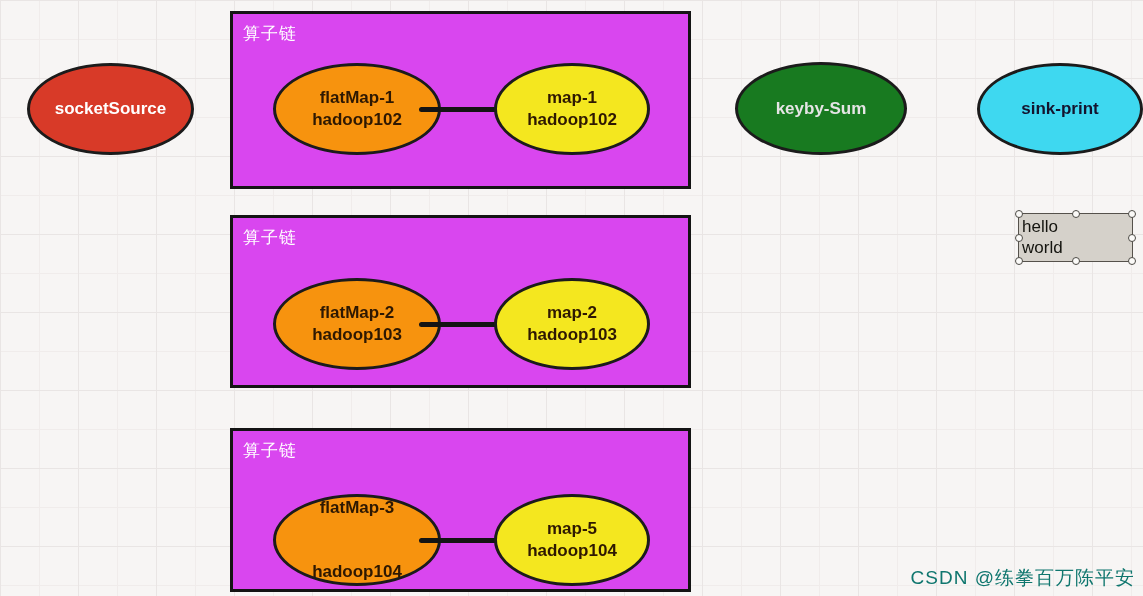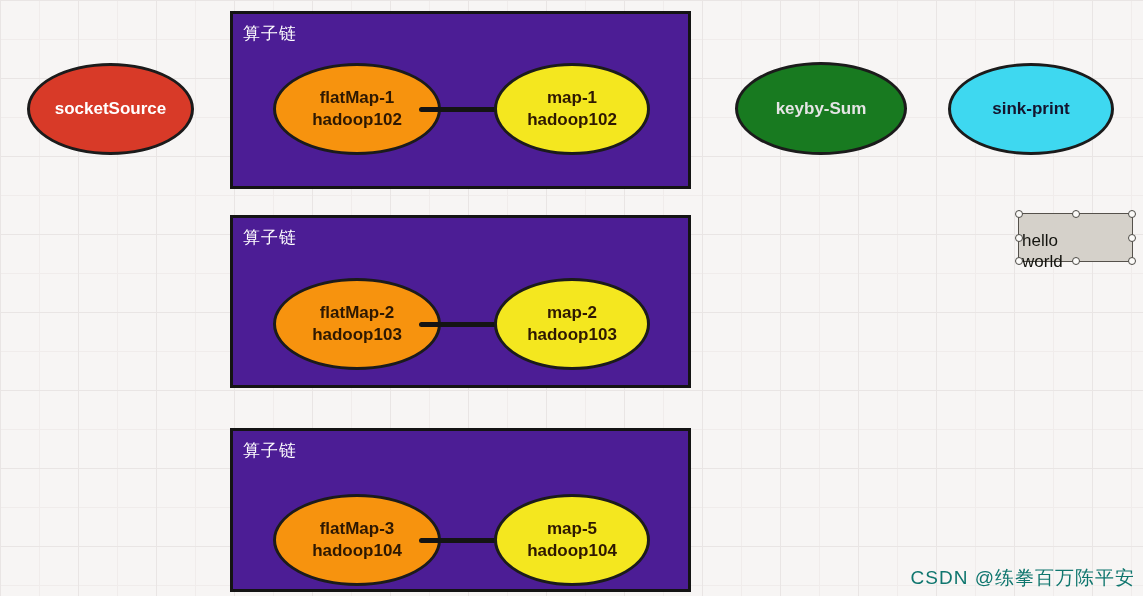--- a/index.html
+++ b/index.html
@@ -31,21 +31,21 @@
     text-align: center;
     font-weight: bold;
     font-size: 17px;
     line-height: 22px;
     box-sizing: border-box;
   }
   .chain-box {
     position: absolute;
     left: 230px;
     width: 461px;
-    background: #4c1d95;
+    background: #d946ef;
     border: 3px solid #141414;
     box-sizing: border-box;
   }
   .chain-title {
     position: absolute;
     left: 10px;
     top: 8px;
     color: #ffffff;
     font-size: 17px;
     letter-spacing: 1px;
@@ -76,35 +76,35 @@
     left: 27px; top: 63px; width: 167px; height: 92px;
     background: #d83a28;
     color: #ffffff;
   }
   #keyby-ellipse {
     left: 735px; top: 62px; width: 172px; height: 93px;
     background: #187a20;
     color: #e5e5e5;
   }
   #sink-ellipse {
-    left: 948px; top: 63px; width: 166px; height: 92px;
+    left: 977px; top: 63px; width: 166px; height: 92px;
     background: #3ed8f0;
     color: #14142e;
   }
   #text-box {
     position: absolute;
     left: 1018px; top: 213px;
     width: 115px; height: 49px;
     background: #d5d1ca;
     border: 1px solid #55514b;
     box-sizing: border-box;
     color: #14140f;
     font-size: 17px;
     line-height: 21px;
-    padding: 16px 0 0 3px;
+    padding: 2px 0 0 3px;
   }
   .handle {
     position: absolute;
     width: 8px; height: 8px;
     background: #fbfaf8;
     border: 1px solid #4c4a45;
     border-radius: 50%;
     box-sizing: border-box;
   }
   .h-nw { left: -4px; top: -4px; }
@@ -174,21 +174,21 @@
   </div>
   <div class="connector" style="top:104px;"></div>
   <div class="ellipse node-yellow" style="top:60px;">
     <span>map-2</span>
     <span>hadoop103</span>
   </div>
 </div>
 
 <div class="chain-box" style="top:428px; height:164px;">
   <span class="chain-title">算子链</span>
-  <div class="ellipse node-orange" style="top:63px;">
+  <div class="ellipse node-orange" style="top:63px;justify-content:space-between;">
     <span>flatMap-3</span>
     <span>hadoop104</span>
   </div>
   <div class="connector" style="top:107px;"></div>
   <div class="ellipse node-yellow" style="top:63px;">
     <span>map-5</span>
     <span>hadoop104</span>
   </div>
 </div>
 

